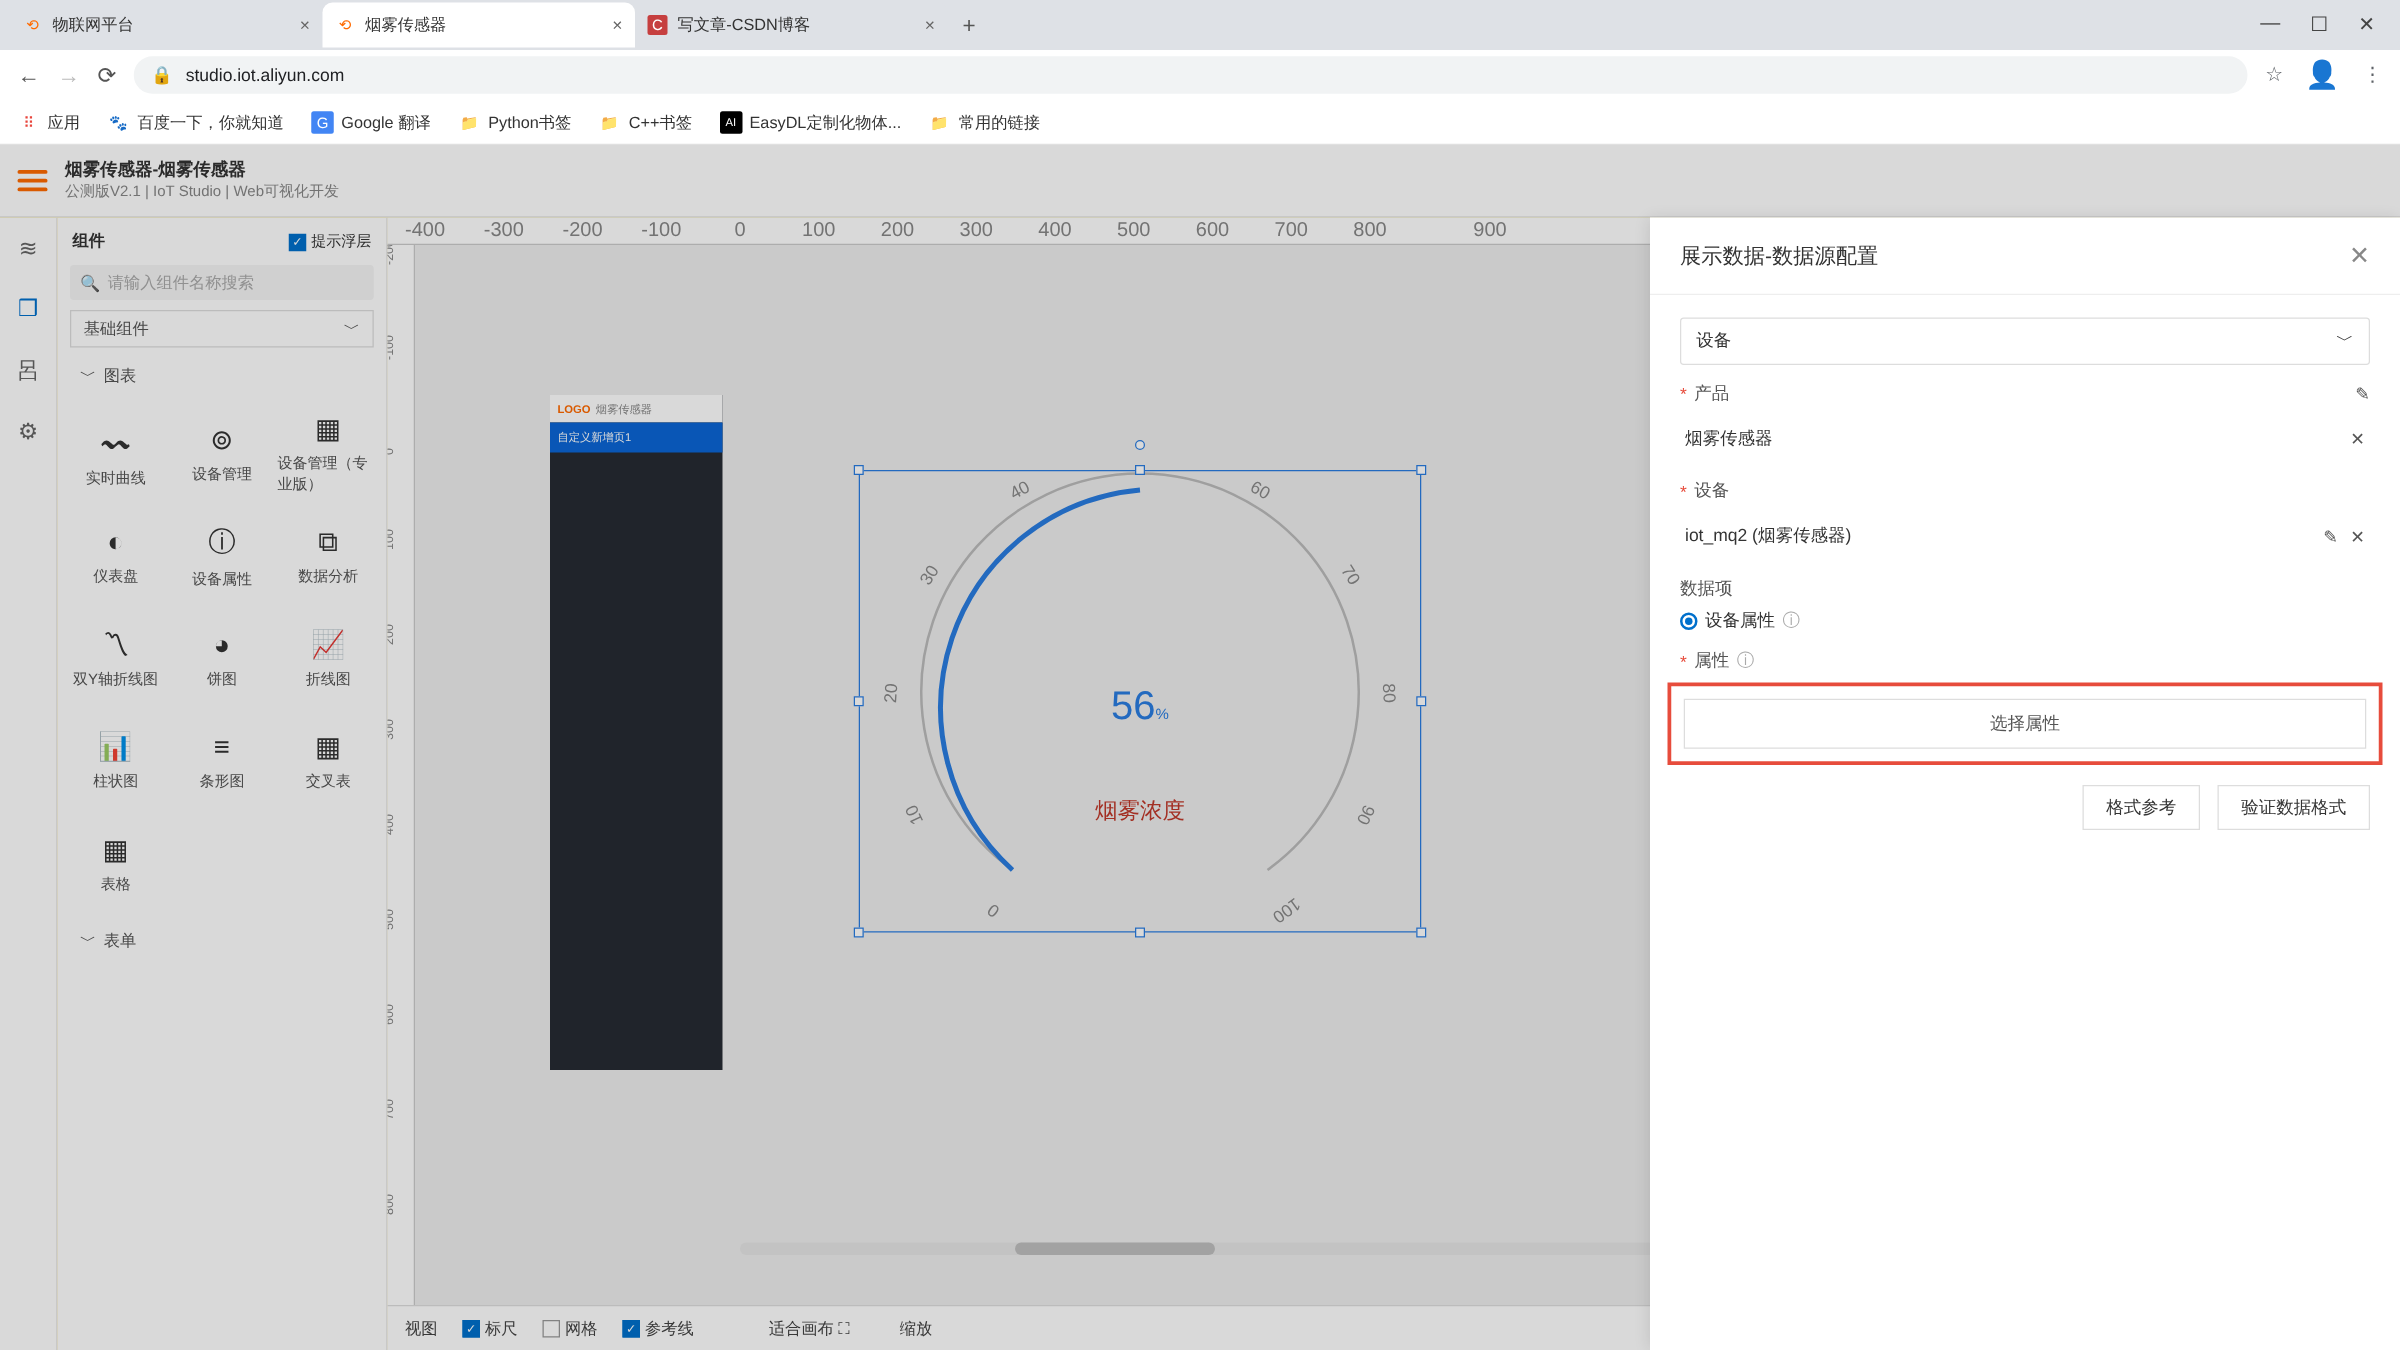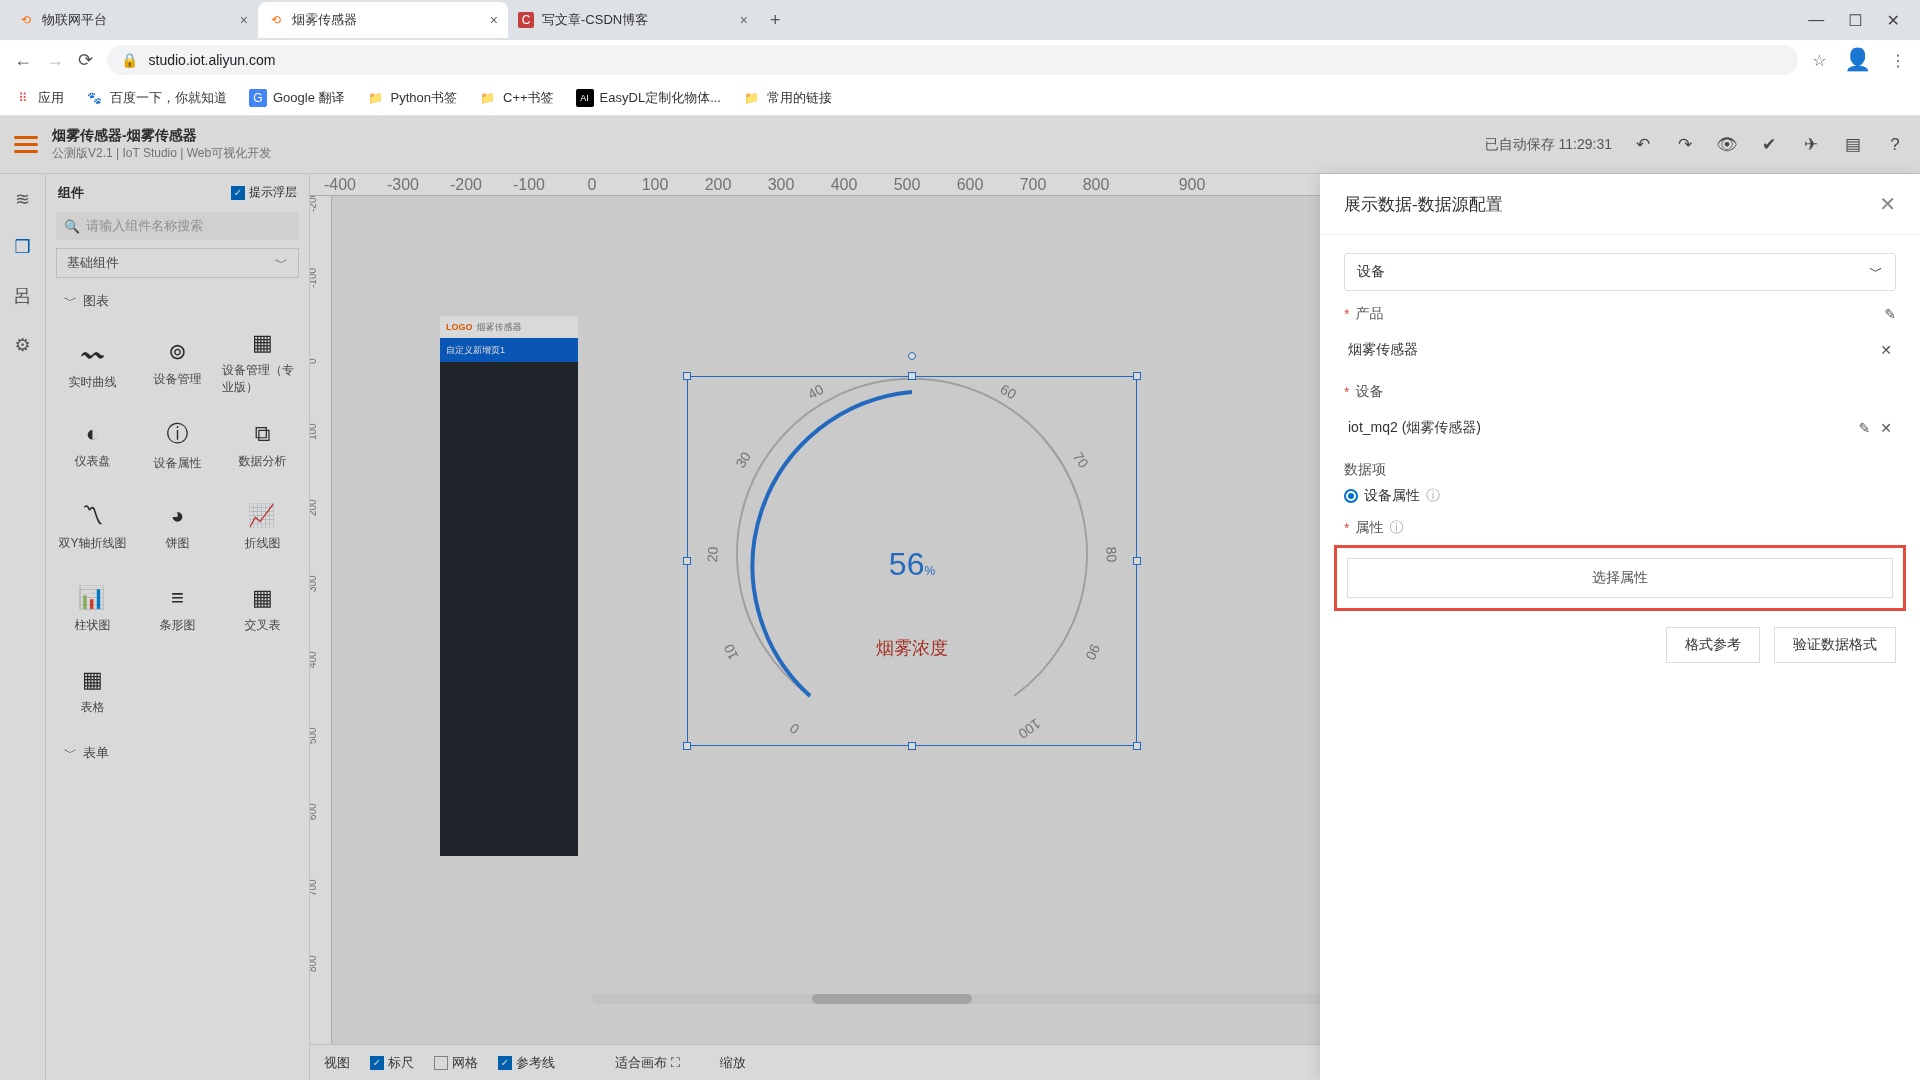--- a/index.html
+++ b/index.html
@@ -43,21 +43,21 @@
 .app-header-right { margin-left: auto; display: flex; align-items: center; gap: 20px; color: #666; font-size: 14px; }
 .hdr-icon { width: 22px; height: 22px; display: inline-flex; align-items: center; justify-content: center; font-size: 17px; color: #555; }
 
 .app-body { flex: 1; display: flex; overflow: hidden; }
 
 .left-rail { width: 46px; background: #fff; border-right: 1px solid #e6e6e6; display: flex; flex-direction: column; align-items: center; padding-top: 14px; gap: 26px; color: #666; }
 .left-rail .ritem { font-size: 18px; }
 .left-rail .ritem.active { color: #0070cc; }
 
 .comp-panel { width: 264px; background: #fff; border-right: 1px solid #e6e6e6; display: flex; flex-direction: column; font-size: 13px; }
-.comp-head { display: flex; align-items: flex-start; padding: 10px 12px; }
+.comp-head { display: flex; align-items: flex-end; padding: 10px 12px; }
 .comp-head .lbl { font-weight: 600; color: #333; }
 .comp-head .chk { margin-left: auto; display: flex; align-items: center; gap: 4px; font-size: 12px; color: #333; }
 .comp-head .chkbox { width: 14px; height: 14px; background: #0070cc; color: #fff; display: inline-flex; align-items: center; justify-content: center; font-size: 10px; }
 .comp-search { margin: 0 10px 8px; height: 28px; background: #f5f5f5; border-radius: 3px; display: flex; align-items: center; padding: 0 8px; color: #aaa; gap: 6px; }
 .comp-select { margin: 0 10px 6px; height: 30px; border: 1px solid #ddd; display: flex; align-items: center; padding: 0 10px; justify-content: space-between; color: #555; }
 .comp-cat { padding: 8px 18px; color: #555; display: flex; align-items: center; gap: 6px; }
 .comp-grid { display: grid; grid-template-columns: repeat(3, 1fr); padding: 6px 6px; gap: 4px; }
 .comp-item { display: flex; flex-direction: column; align-items: center; justify-content: center; height: 78px; color: #555; font-size: 12px; gap: 6px; }
 .comp-item .gi { font-size: 22px; color: #333; }
 
@@ -197,30 +197,20 @@
 <div class="app">
   <div class="app-header">
     <div class="hamburger">
         <span></span>
         <span></span>
         <span></span>
       </div>
     <div class="app-title">
       <div class="t1">烟雾传感器-烟雾传感器</div>
       <div class="t2">公测版V2.1 | IoT Studio | Web可视化开发</div>
-    </div>
-    <div class="app-header-right">
-      <span>已自动保存 11:29:31</span>
-      <span class="hdr-icon">↶</span>
-      <span class="hdr-icon">↷</span>
-      <span class="hdr-icon">👁</span>
-      <span class="hdr-icon">✔</span>
-      <span class="hdr-icon">✈</span>
-      <span class="hdr-icon">▤</span>
-      <span class="hdr-icon">?</span>
     </div>
   </div>
 
   <div class="app-body">
     <div class="left-rail">
       <div class="ritem">≋</div>
       <div class="ritem active">❒</div>
       <div class="ritem">呂</div>
       <div class="ritem">⚙</div>
     </div>

